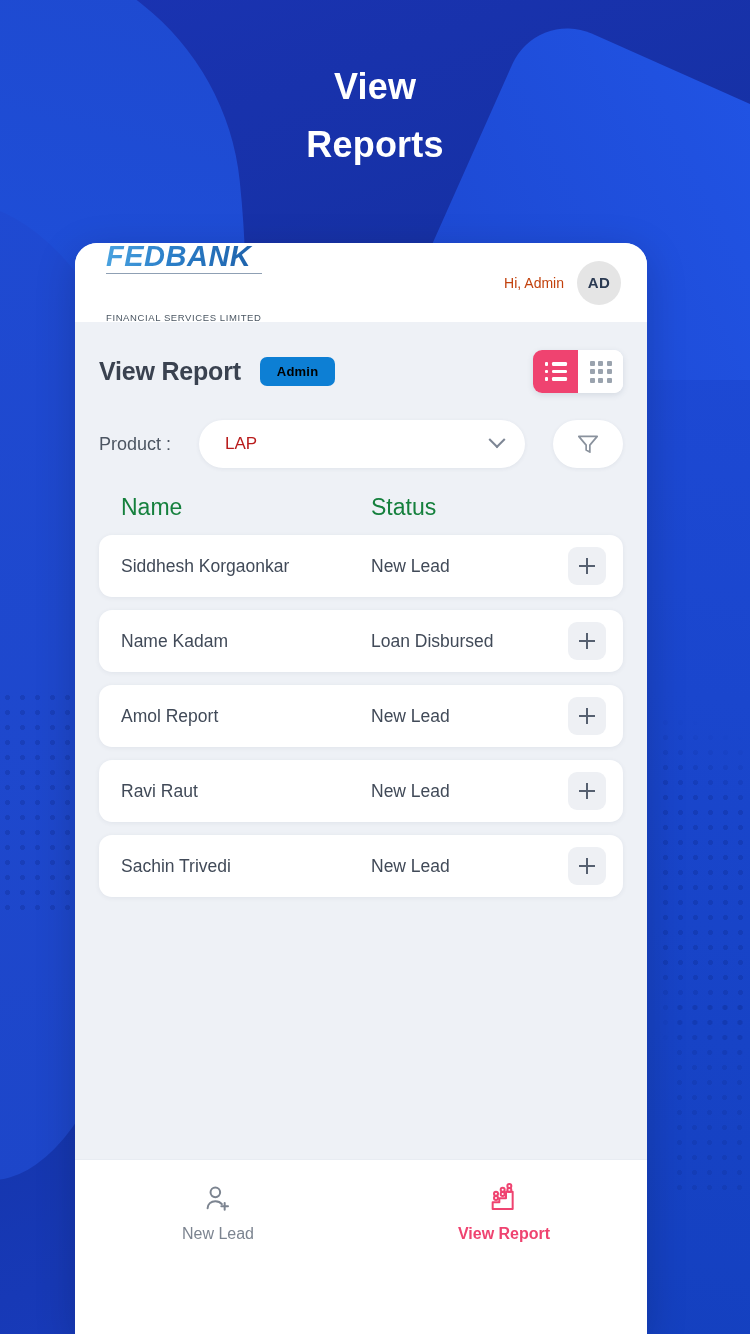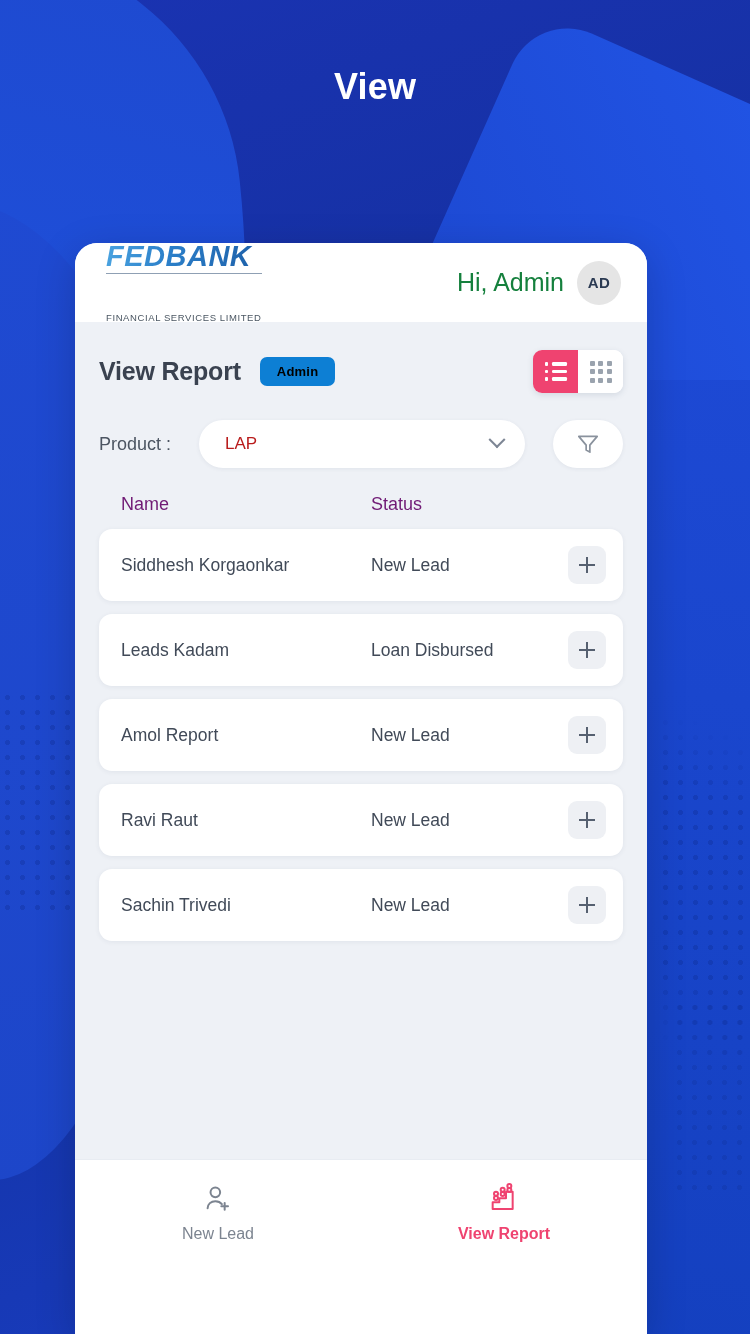--- a/index.html
+++ b/index.html
@@ -113,21 +113,21 @@
   }
   .brand-rule { height: 1px; background: #8fa0b4; margin: 2px 0 3px; }
   .brand-sub {
     font-size: 9.5px;
     letter-spacing: .6px;
     color: #4a5662;
     font-weight: 500;
     margin-top: 36px;
   }
   .greet-wrap { display: flex; align-items: center; gap: 13px; }
-  .greet-text { font-size: 25px; color: #15803d; }
+  .greet-text { font-size: 14px; color: #c2410c; }
   .avatar {
     width: 44px; height: 44px;
     border-radius: 50%;
     background: #e5e5e5;
     display: flex; align-items: center; justify-content: center;
     font-size: 15px; font-weight: 600; color: #2b3a52;
     letter-spacing: .4px;
   }
 
   
@@ -217,27 +217,27 @@
     box-shadow: 0 1px 4px rgba(40,60,90,.07);
   }
 
   
   .col-head {
     display: flex;
     padding: 0 22px;
     margin-bottom: 14px;
   }
   .col-head .c-name { width: 250px; }
-  .col-head span { font-size: 18px; color: #701a75; }
+  .col-head span { font-size: 23px; color: #15803d; }
 
   .rows { display: flex; flex-direction: column; gap: 13px; }
   .row-card {
     background: #fff;
     border-radius: 13px;
-    height: 72px;
+    height: 62px;
     display: flex;
     align-items: center;
     padding: 0 17px 0 22px;
     box-shadow: 0 1px 5px rgba(40,60,90,.07);
   }
   .cell-name { width: 250px; font-size: 17.5px; color: #414a58; }
   .cell-status { flex: 1; font-size: 17.5px; color: #414a58; }
   .plus-btn {
     width: 38px; height: 38px;
     background: #eef0f4;
@@ -283,20 +283,21 @@
   <div class="wedge-left"></div>
   <div class="wedge-left2"></div>
   <div class="wedge-right"></div>
   <div class="wedge-right2"></div>
   <div class="dots dots-left"></div>
   <div class="dots dots-right"></div>
   <div class="dots dots-mid-right"></div>
 
   <div class="hero">
     <div>View</div>
+    <div>Reports</div>
   </div>
 
   <div class="phone">
 
     <div class="app-header">
       <div class="brand">
         <div class="brand-name">FEDBANK</div>
         <div class="brand-rule"></div>
         <div class="brand-sub">FINANCIAL SERVICES LIMITED</div>
       </div>
@@ -367,21 +368,21 @@
 
       <div class="rows">
 
         <div class="row-card">
           <div class="cell-name">Siddhesh Korgaonkar</div>
           <div class="cell-status">New Lead</div>
           <div class="plus-btn"></div>
         </div>
 
         <div class="row-card">
-          <div class="cell-name">Leads Kadam</div>
+          <div class="cell-name">Name Kadam</div>
           <div class="cell-status">Loan Disbursed</div>
           <div class="plus-btn"></div>
         </div>
 
         <div class="row-card">
           <div class="cell-name">Amol Report</div>
           <div class="cell-status">New Lead</div>
           <div class="plus-btn"></div>
         </div>
 

